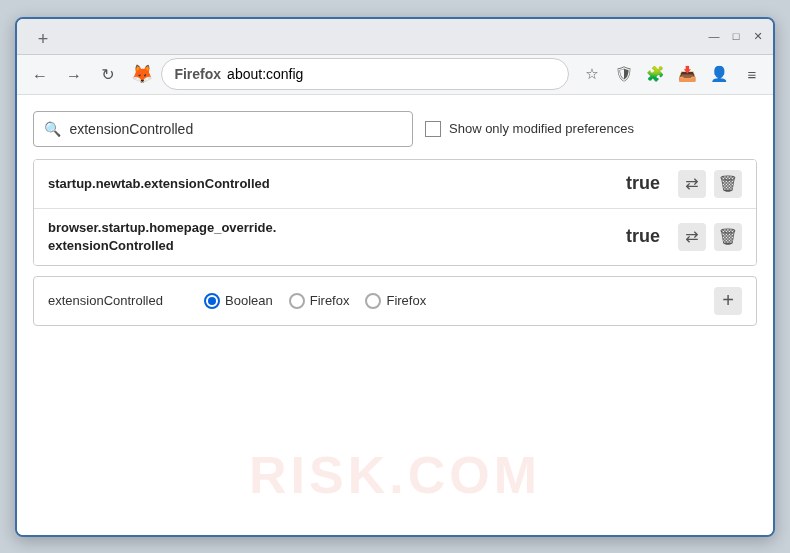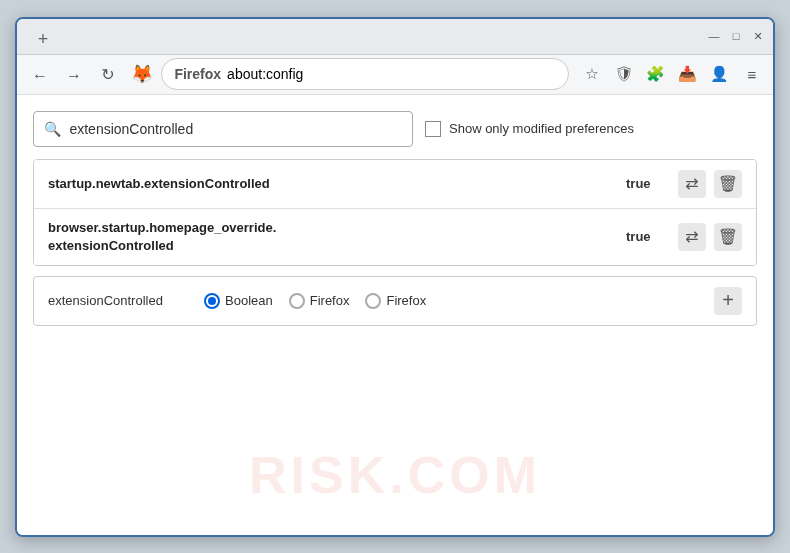--- a/index.html
+++ b/index.html
@@ -246,21 +246,21 @@
       flex: 1;
     }
     .pref-name-multi {
       font-size: 13px;
       font-weight: 700;
       color: #222;
       flex: 1;
       line-height: 1.4;
     }
     .pref-value {
-      font-size: 13px;
+      font-size: 18px;
       font-weight: 700;
       color: #333;
       min-width: 40px;
     }
     .row-actions {
       display: flex;
       align-items: center;
       gap: 8px;
     }
     .action-btn {

